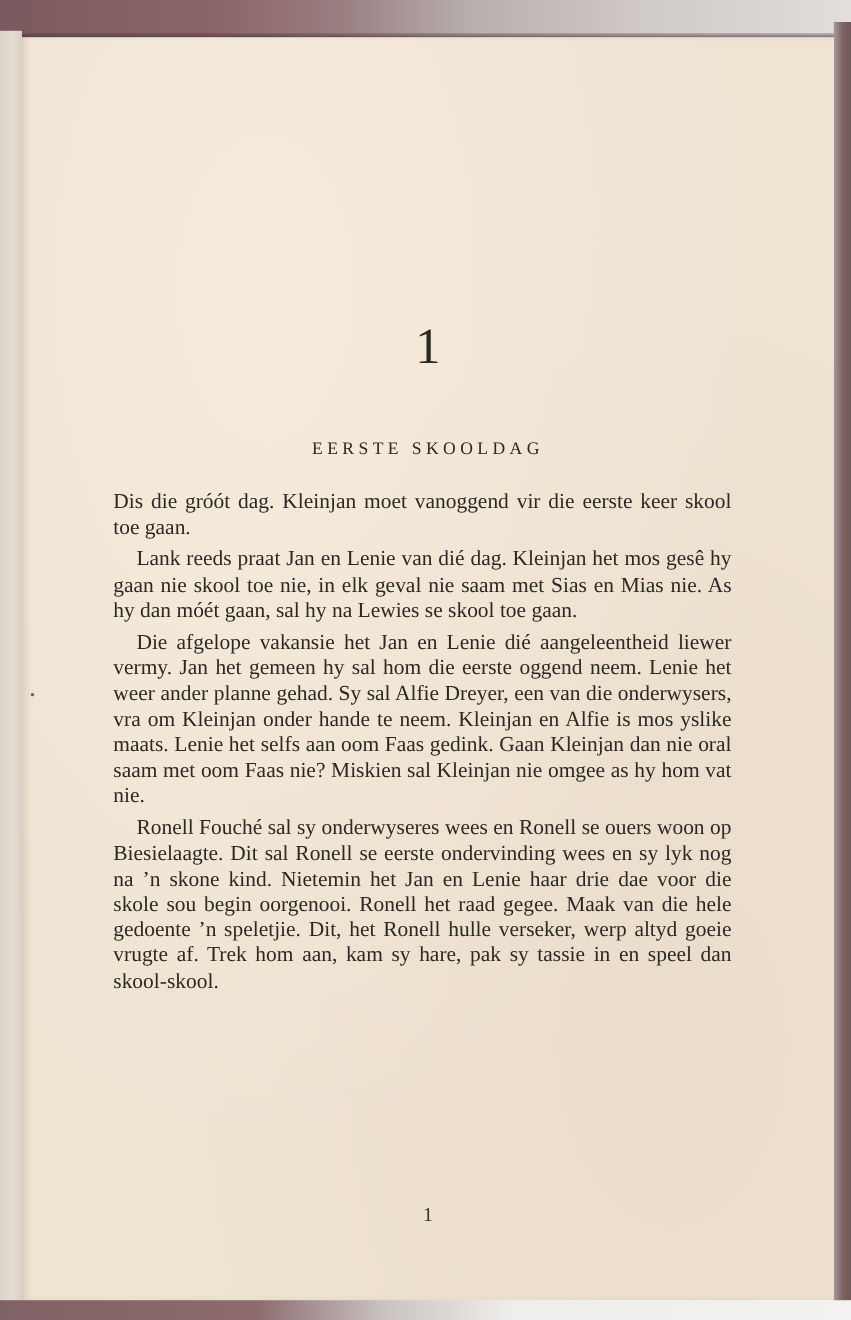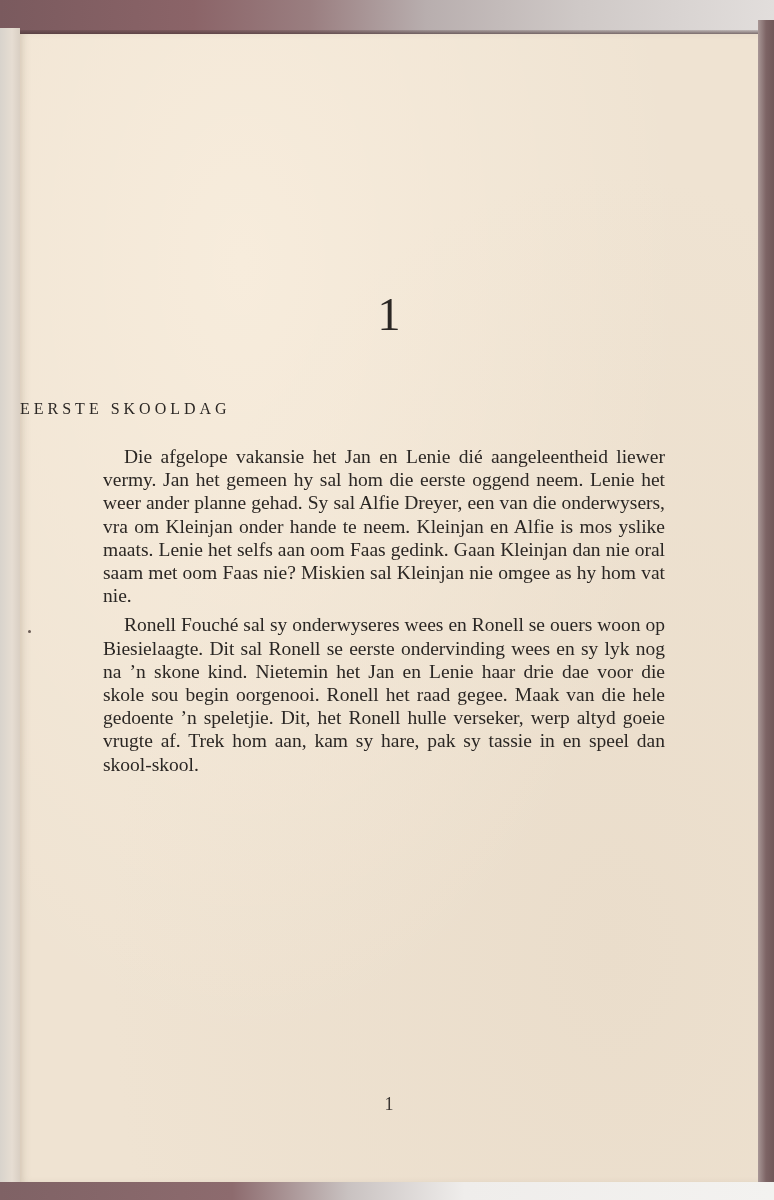--- a/index.html
+++ b/index.html
@@ -72,20 +72,21 @@
       top: 258px;
       text-align: center;
       font-size: 46px;
       color: #2b2724;
       line-height: 1;
     }
     .chapter-title {
       position: absolute;
       left: 0; width: 738px;
       top: 366px;
+      text-align: center;
       font-size: 16px;
       letter-spacing: 4px;
       color: #2b2724;
     }
     .body-text {
       position: absolute;
       left: 83px;
       top: 411px;
       width: 562px;
       color: #2b2724;
@@ -133,20 +134,22 @@
     <div style="height:22px"></div>
     <div style="height:22px"></div>
     <div style="height:22px"></div>
   </div>
 
   <div class="chapter-number">1</div>
 
   <div class="chapter-title">EERSTE SKOOLDAG</div>
 
   <div class="body-text">
+    <p class="para">Dis die gróót dag. Kleinjan moet vanoggend vir die eerste keer skool toe gaan.</p>
+    <p class="para indent">Lank reeds praat Jan en Lenie van dié dag. Kleinjan het mos gesê hy gaan nie skool toe nie, in elk geval nie saam met Sias en Mias nie. As hy dan móét gaan, sal hy na Lewies se skool toe gaan.</p>
     <p class="para indent">Die afgelope vakansie het Jan en Lenie dié aangeleentheid liewer vermy. Jan het gemeen hy sal hom die eerste oggend neem. Lenie het weer ander planne gehad. Sy sal Alfie Dreyer, een van die onderwysers, vra om Kleinjan onder hande te neem. Kleinjan en Alfie is mos yslike maats. Lenie het selfs aan oom Faas gedink. Gaan Kleinjan dan nie oral saam met oom Faas nie? Miskien sal Kleinjan nie omgee as hy hom vat nie.</p>
     <p class="para indent">Ronell Fouché sal sy onderwyseres wees en Ronell se ouers woon op Biesielaagte. Dit sal Ronell se eerste ondervinding wees en sy lyk nog na ’n skone kind. Nietemin het Jan en Lenie haar drie dae voor die skole sou begin oorgenooi. Ronell het raad gegee. Maak van die hele gedoente ’n speletjie. Dit, het Ronell hulle verseker, werp altyd goeie vrugte af. Trek hom aan, kam sy hare, pak sy tassie in en speel dan skool-skool.</p>
   </div>
 
   <div class="page-number">1</div>
 
   <span class="speck" style="left:8px; top:596px;"></span>
 </div>
 
 <div class="bottom-cover"></div>

